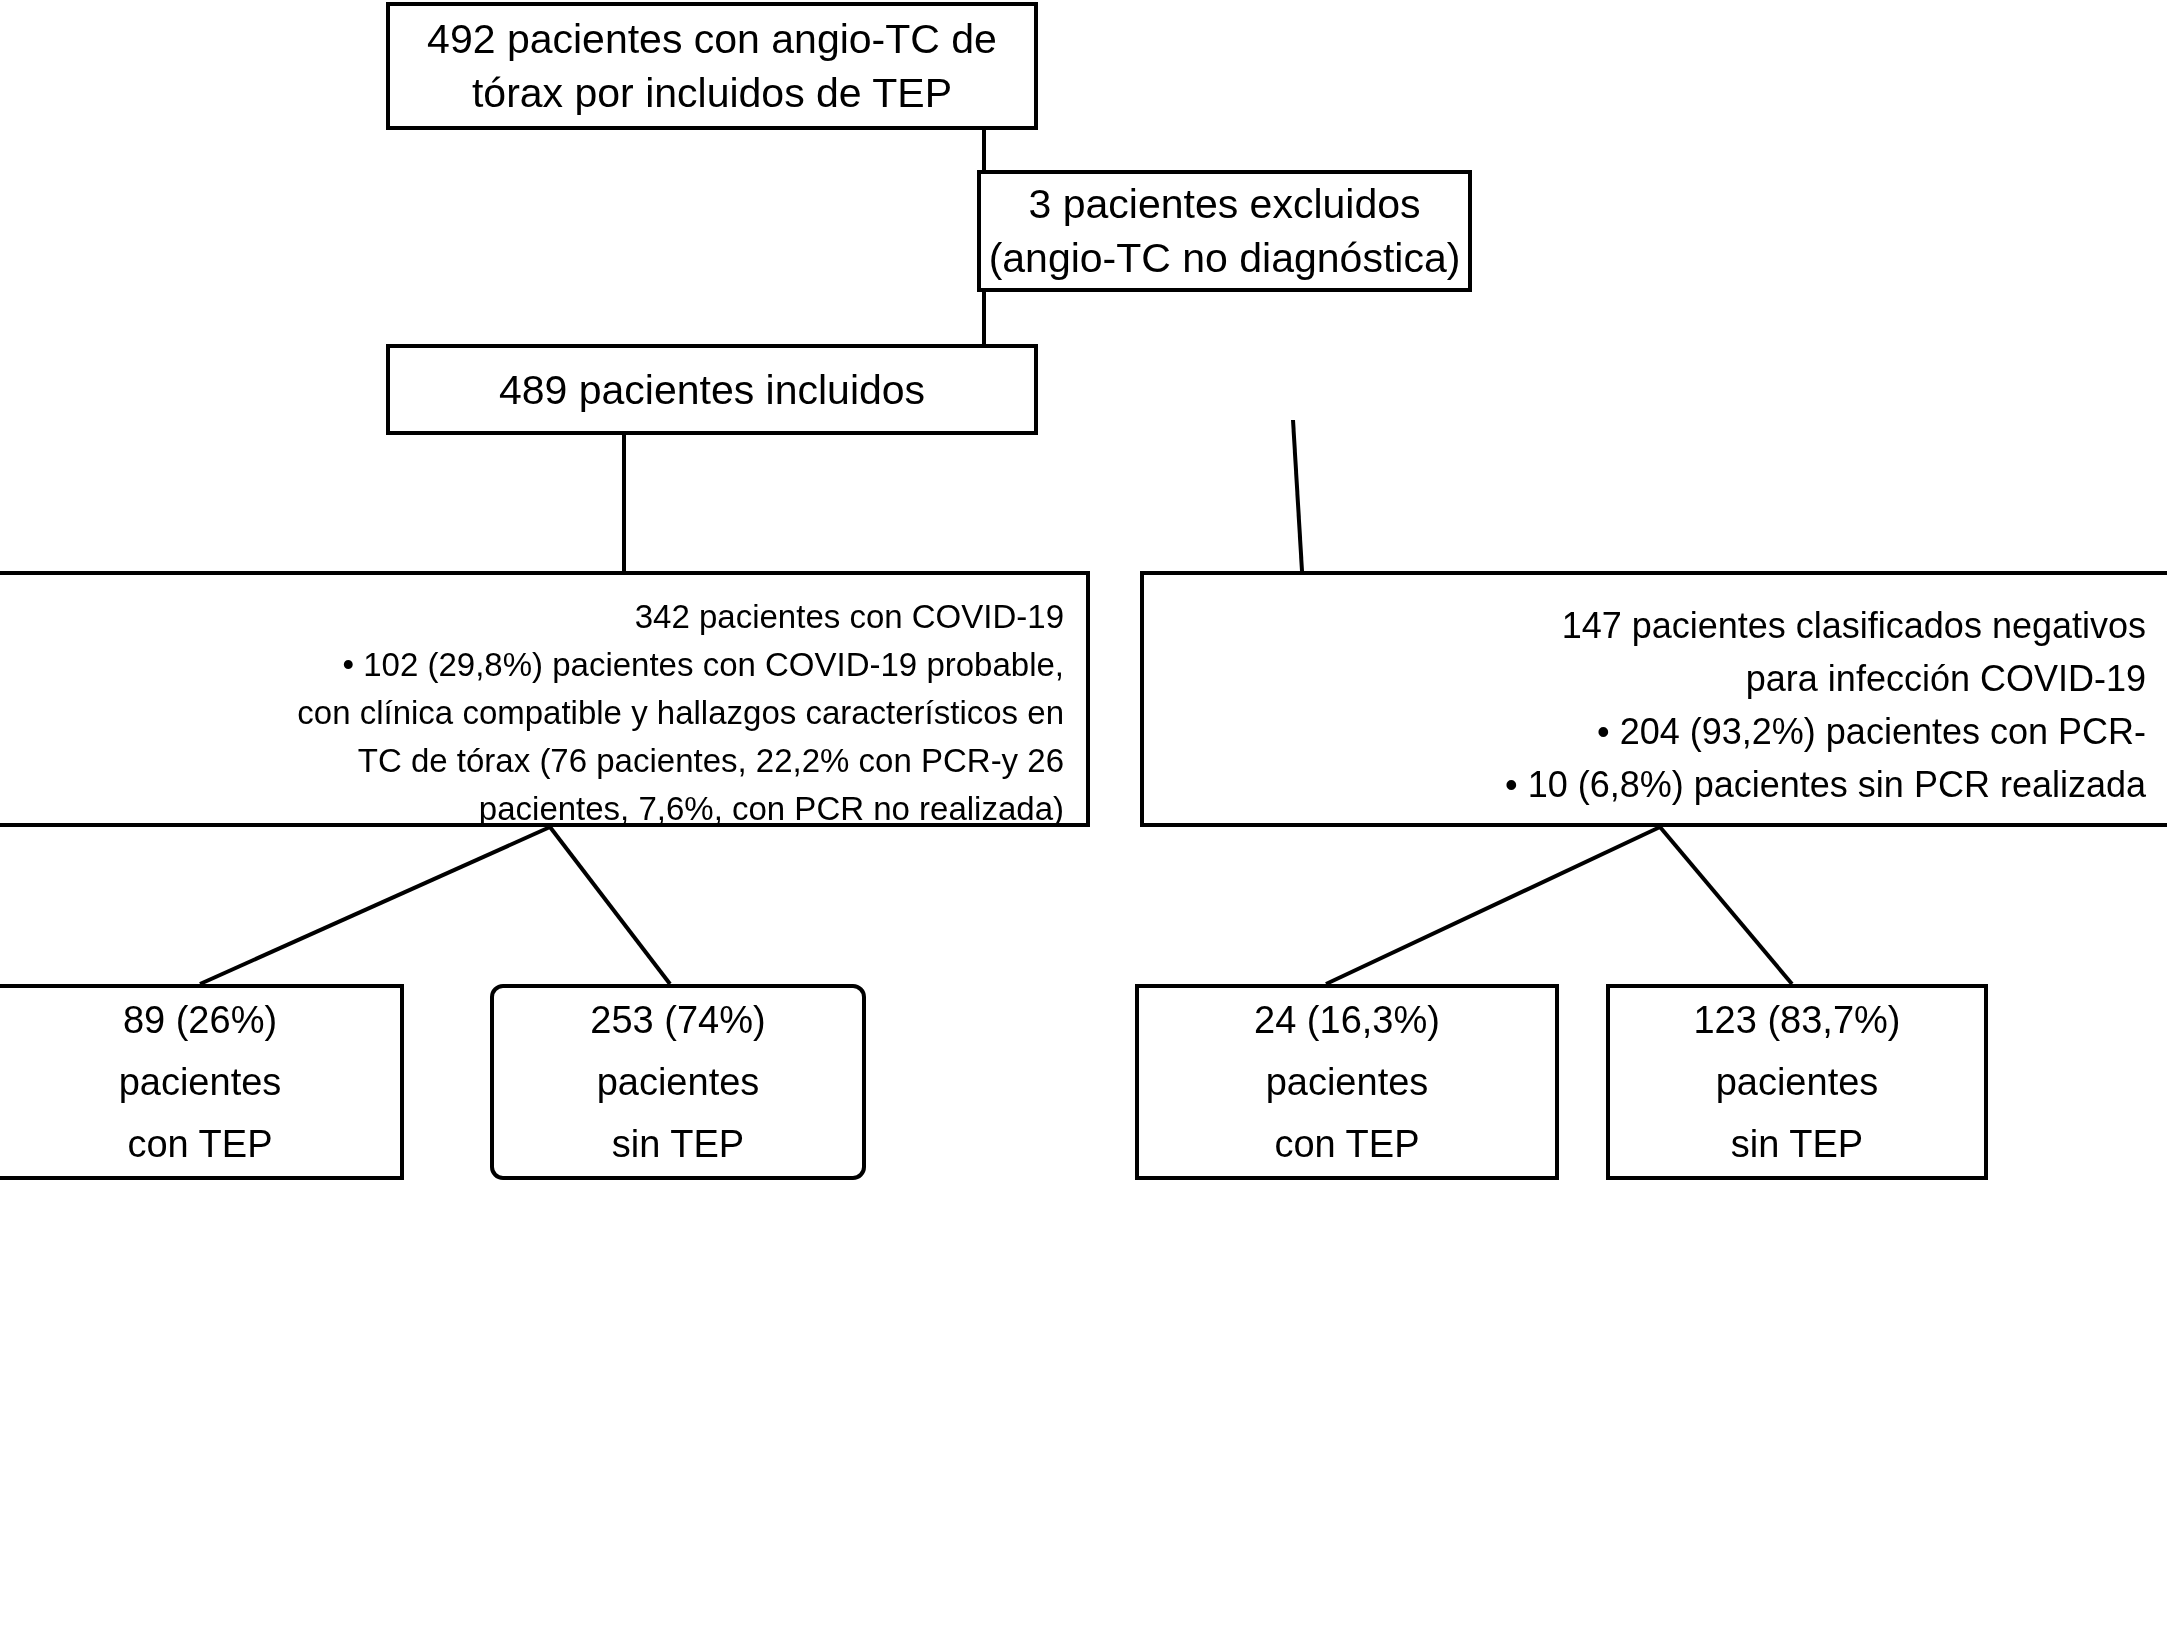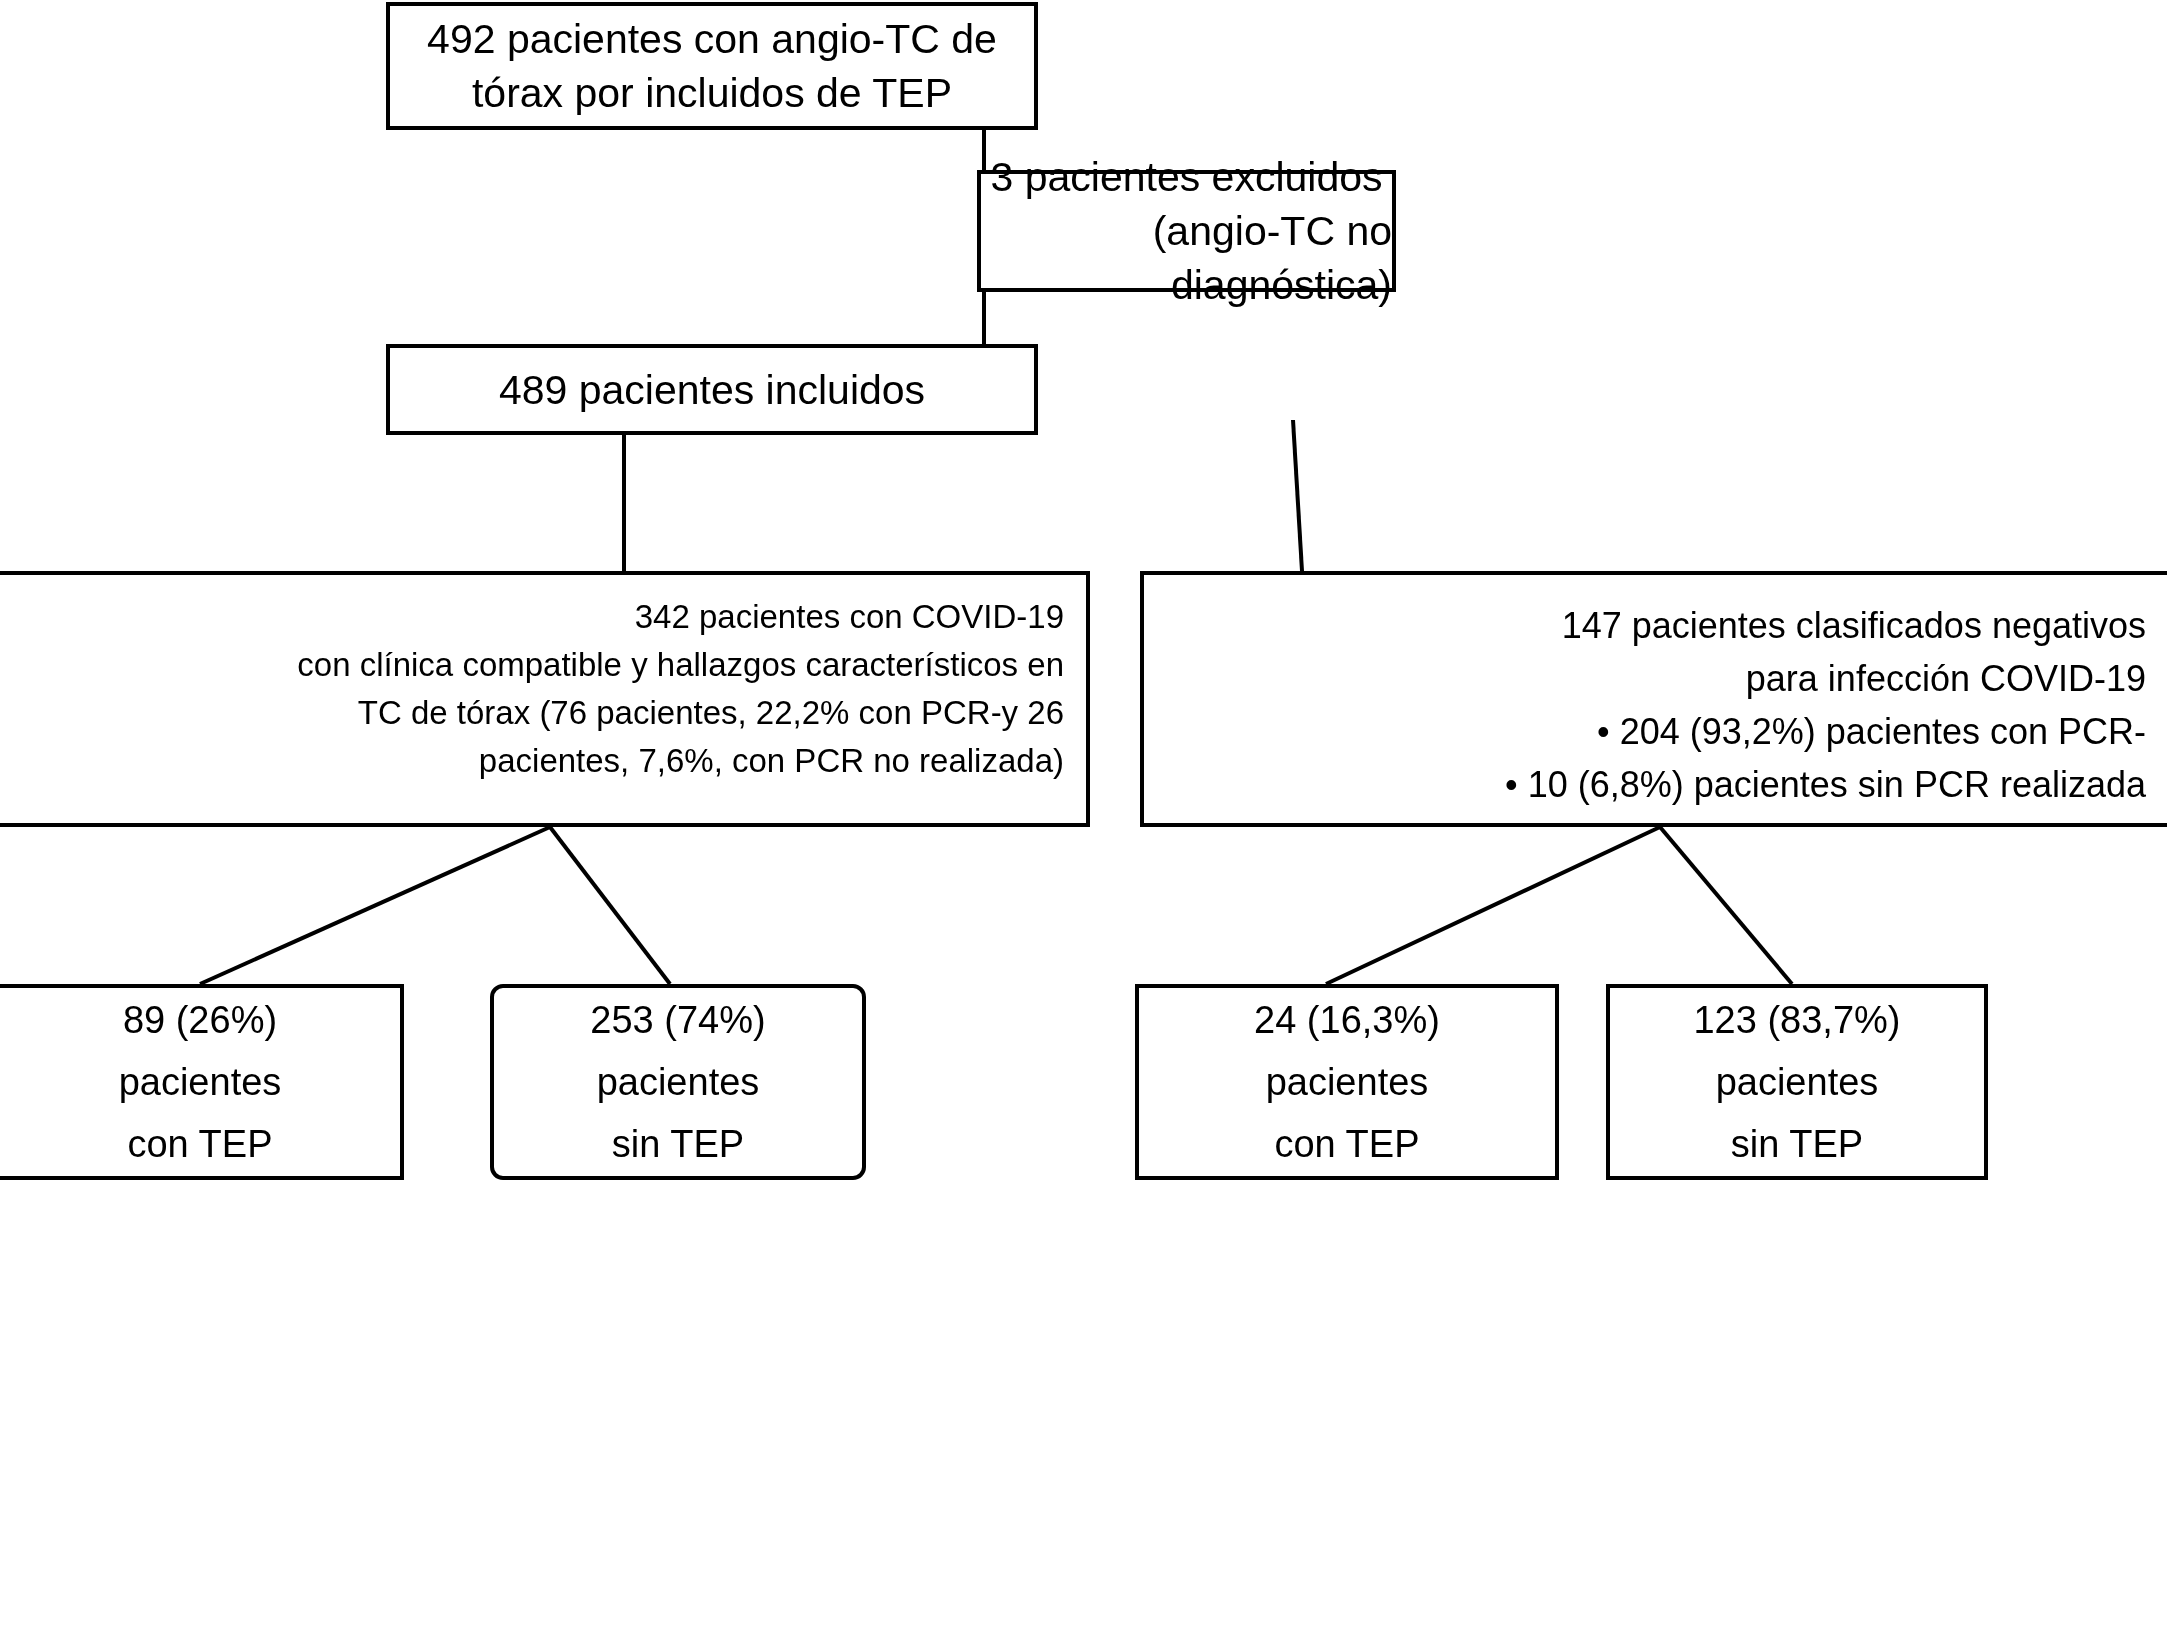--- a/index.html
+++ b/index.html
@@ -35,21 +35,21 @@
     display: block;
     text-align: left;
   }
   .line {
     display: block;
     text-align: right;
   }
 
   
   #node-root      { left: 386px;  top: 2px;    width: 652px;  height: 128px; font-size: 41px; line-height: 54px; }
-  #node-excluded  { left: 977px;  top: 170px;  width: 419px;  height: 122px; font-size: 41px; line-height: 54px; }
+  #node-excluded  { left: 977px;  top: 170px;  width: 495px;  height: 122px; font-size: 41px; line-height: 54px; }
   #node-included  { left: 386px;  top: 344px;  width: 652px;  height: 91px;  font-size: 41px; line-height: 54px; }
 
   #node-covid     { left: -4px;   top: 571px;  width: 1094px; height: 256px; font-size: 33px; line-height: 48px; padding: 18px 22px 0 22px; }
   #node-negative  { left: 1140px; top: 571px;  width: 1032px; height: 256px; font-size: 36px; line-height: 53px; padding: 24px 22px 0 28px; }
 
   #node-covid-tep     { left: -4px;   top: 984px;  width: 408px; height: 196px; font-size: 38px; line-height: 62px; }
   #node-covid-notep   { left: 490px;  top: 984px;  width: 376px; height: 196px; font-size: 38px; line-height: 62px; border-radius: 13px; }
   #node-neg-tep       { left: 1135px; top: 984px;  width: 424px; height: 196px; font-size: 38px; line-height: 62px; }
   #node-neg-notep     { left: 1606px; top: 984px;  width: 382px; height: 196px; font-size: 38px; line-height: 62px; }
 
@@ -94,20 +94,21 @@
     <span class="line">3 pacientes excluidos</span>
     <span class="line">(angio-TC no diagnóstica)</span>
   </div>
 
   <div class="node centered" id="node-included">
     <span class="line">489 pacientes incluidos</span>
   </div>
 
   <div class="node leftal" id="node-covid">
     <span class="line">342 pacientes con COVID-19</span>
+    <span class="line bullet-line">• 102 (29,8%) pacientes con COVID-19 probable,</span>
     <span class="line">con clínica compatible y hallazgos característicos en</span>
     <span class="line">TC de tórax (76 pacientes, 22,2% con PCR-y 26</span>
     <span class="line">pacientes, 7,6%, con PCR no realizada)</span>
   </div>
 
   <div class="node leftal" id="node-negative">
     <span class="line">147 pacientes clasificados negativos</span>
     <span class="line">para infección COVID-19</span>
     <span class="line bullet-line">• 204 (93,2%) pacientes con PCR-</span>
     <span class="line bullet-line">• 10 (6,8%) pacientes sin PCR realizada</span>

